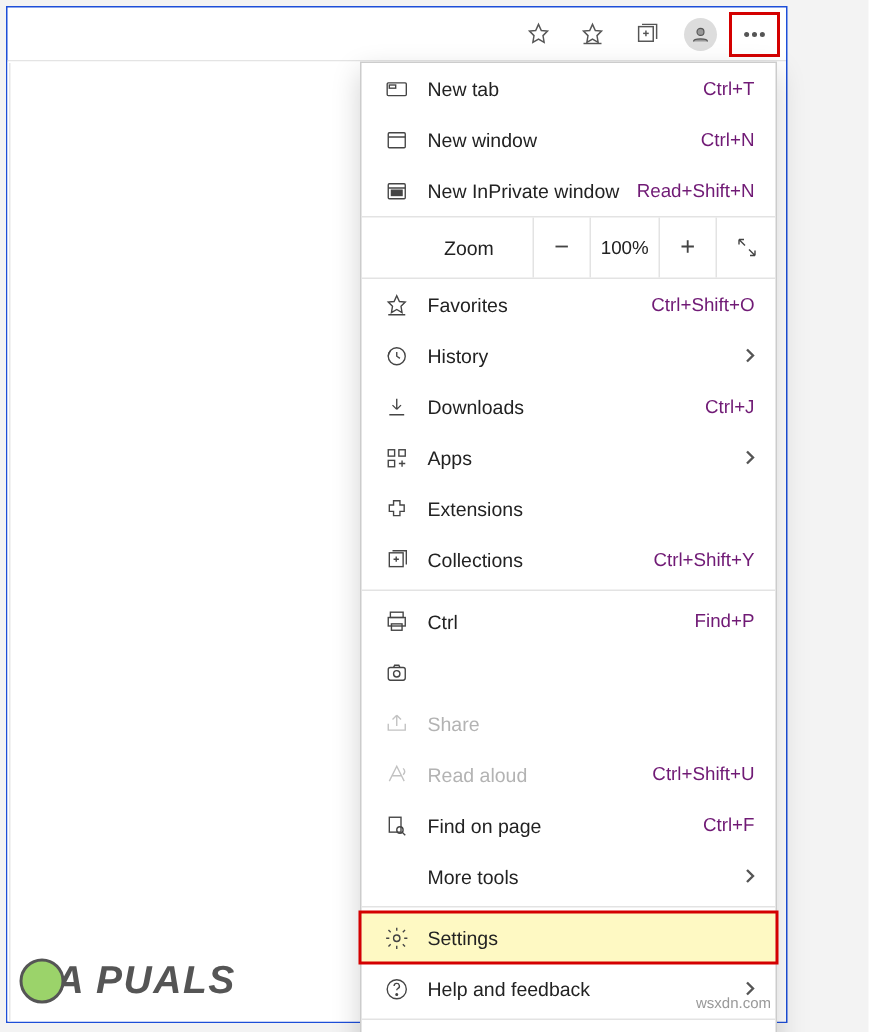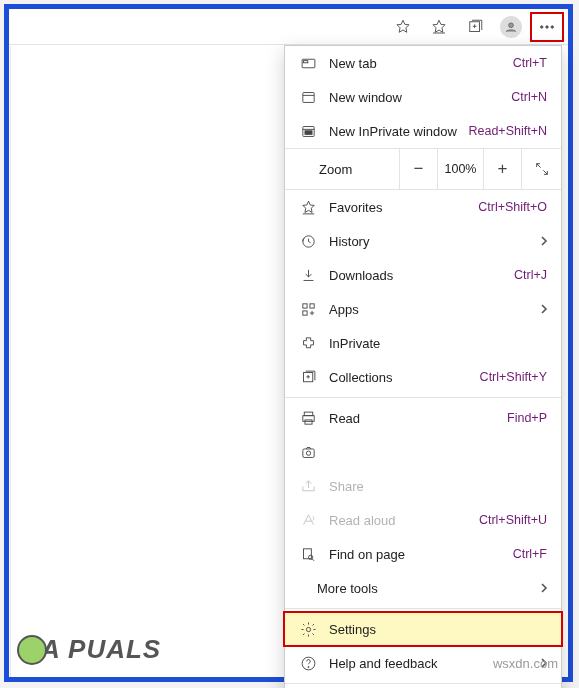--- a/index.html
+++ b/index.html
@@ -10,23 +10,23 @@
     color: #222;
     background: #f3f3f3;
     width: 579px;
     height: 688px;
     position: relative;
     overflow: hidden;
   }
   .frame {
     position: absolute;
     left: 4px; top: 4px;
-    width: 569px; height: 678px;
+    width: 521px; height: 678px;
     background: #fff;
-    border: 5px solid #1d4ed8;
+    border: 1px solid #1d4ed8;
   }
   .toolbar {
     height: 36px;
     display: flex;
     justify-content: flex-end;
     align-items: center;
     padding-right: 4px;
     border-bottom: 1px solid #e4e4e4;
     gap: 2px;
   }
@@ -65,27 +65,27 @@
     position: relative;
   }
   .mitem.disabled { color: #b3b3b3; }
   .mitem .icon { width: 22px; display:flex; align-items:center; justify-content:center; margin-right: 10px; }
   .mitem .icon svg { width:17px; height:17px; stroke:#454545; fill:none; stroke-width:1.3; }
   .mitem.disabled .icon svg { stroke:#c2c2c2; }
   .mitem .label { flex: 1; }
   .mitem .shortcut { color:#701a75; font-size: 12.5px; }
   .mitem .chev { position:absolute; right:12px; }
   .mitem .chev svg { width:10px; height:10px; stroke:#555; fill:none; stroke-width:1.6; }
-  .mitem.noicon { padding-left: 32px; }
+  .mitem.noicon { padding-left: 44px; }
   .sep { height:1px; background:#e3e3e3; margin: 3px 0; }
   .zoom-row {
     display:flex; align-items:center; height:42px;
     border-top:1px solid #e3e3e3; border-bottom:1px solid #e3e3e3;
   }
-  .zoom-label { flex:1; padding-left:34px; }
+  .zoom-label { flex:1; padding-left:55px; }
   .zoom-btn { width:38px; height:100%; display:flex; align-items:center; justify-content:center; border-left:1px solid #e3e3e3; color:#444; font-size:17px; }
   .zoom-val { width:46px; text-align:right; border-left:1px solid #e3e3e3; height:100%; display:flex;align-items:center;justify-content:center; font-size:12.5px;}
   .zoom-fs { width:40px; border-left:1px solid #e3e3e3; height:100%; display:flex;align-items:center;justify-content:center;}
   .zoom-fs svg { width:16px;height:16px;stroke:#444;fill:none;stroke-width:1.4;}
   .settings-hl {
     position: absolute; pointer-events: none;
     border: 2px solid #d40000;
   }
   .watermark {
     position:absolute; left:8px; bottom:12px;
@@ -93,21 +93,21 @@
     font-family: Arial, sans-serif;
     display:flex;align-items:center;font-style:italic;
   }
   .watermark .head {
     width:30px;height:30px;border-radius:50%;
     background:#9bd36a;border:2px solid #555;margin-right:-6px;
     position:relative;
   }
   .domain-wm {
     position:absolute; right:10px; bottom:6px;
-    font-size:13px; color:#999;margin-top:12px;
+    font-size:10px; color:#999;margin-top:12px;
   }
   .settings-item { background:#fef9c3; }
 </style>
 </head>
 <body>
 
 <div class="frame">
 
   <div class="toolbar">
     <div class="tbtn">
@@ -249,21 +249,21 @@
             <path d="M3 1l4 4-4 4"></path>
           </svg></span>
     </div>
 
     <div class="mitem">
       <span class="icon">
           <svg viewBox="0 0 24 24">
             <path d="M9 4h6v4h4v6h-4v4H9v-4H5V8h4z"></path>
           </svg>
         </span>
-      <span class="label">InPrivate</span>
+      <span class="label">Extensions</span>
     </div>
 
     <div class="mitem">
       <span class="icon">
           <svg viewBox="0 0 24 24">
             <rect x="5" y="5" width="13" height="13"></rect>
             <path d="M8 3h13v13"></path>
             <line x1="9" y1="11" x2="14" y2="11"></line>
             <line x1="11.5" y1="8.5" x2="11.5" y2="13.5"></line>
           </svg>
@@ -275,21 +275,21 @@
     <div class="sep"></div>
 
     <div class="mitem">
       <span class="icon">
           <svg viewBox="0 0 24 24">
             <rect x="6" y="3" width="12" height="5"></rect>
             <rect x="4" y="8" width="16" height="8"></rect>
             <rect x="7" y="14" width="10" height="6"></rect>
           </svg>
         </span>
-      <span class="label">Read</span>
+      <span class="label">Ctrl</span>
       <span class="shortcut">Find+P</span>
     </div>
 
     <div class="mitem">
       <span class="icon">
           <svg viewBox="0 0 24 24">
             <rect x="4" y="7" width="16" height="12" rx="2"></rect>
             <circle cx="12" cy="13" r="3"></circle>
             <path d="M9 7l1-2h4l1 2"></path>
           </svg>

